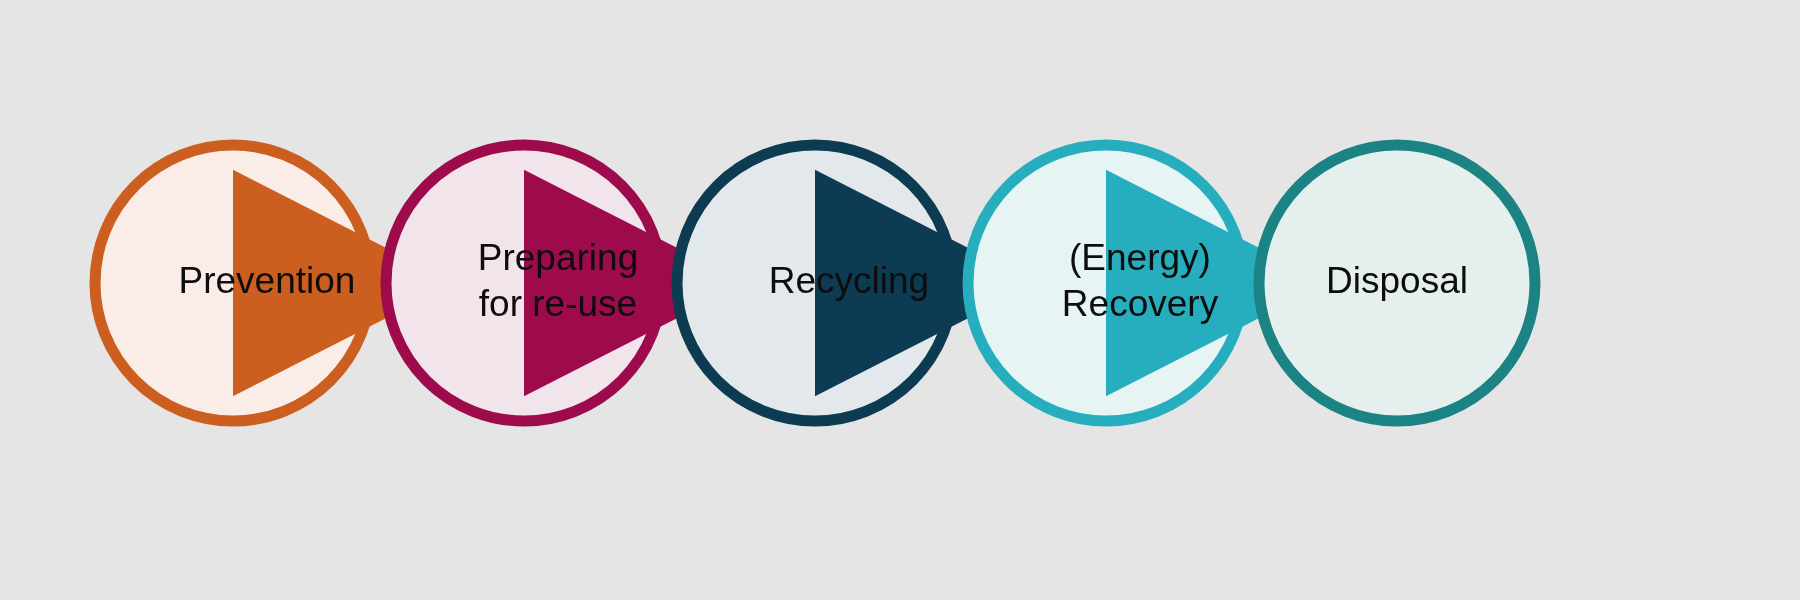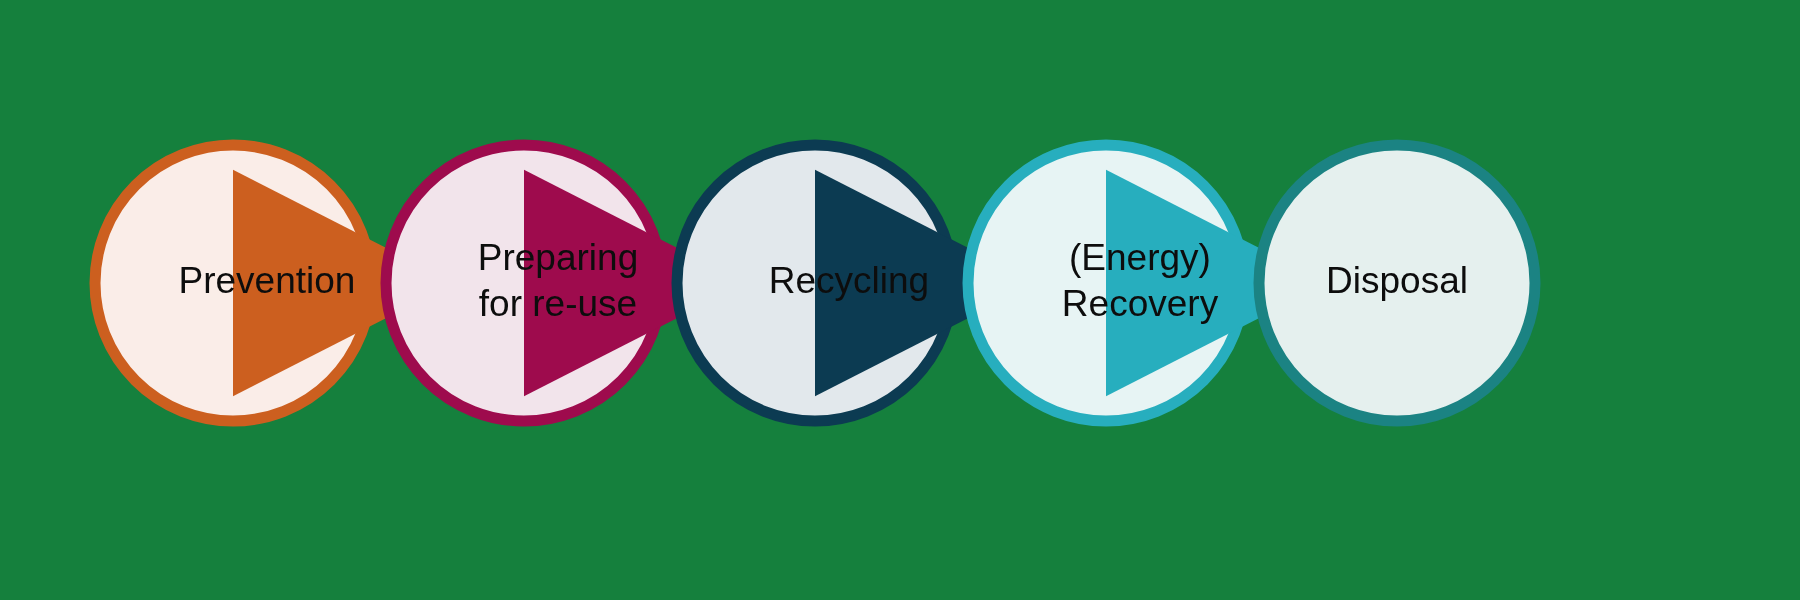--- a/index.html
+++ b/index.html
@@ -11,21 +11,21 @@
   body {
     width: 1800px;
     height: 600px;
     font-family: "Liberation Sans", sans-serif;
     overflow: hidden;
   }
   #diagram-root {
     position: relative;
     width: 1800px;
     height: 600px;
-    background: #15803d;
+    background: #e5e5e5;
   }
   #flow-svg {
     position: absolute;
     left: 0;
     top: 0;
     width: 1800px;
     height: 600px;
     display: block;
   }
   .stage-label {

